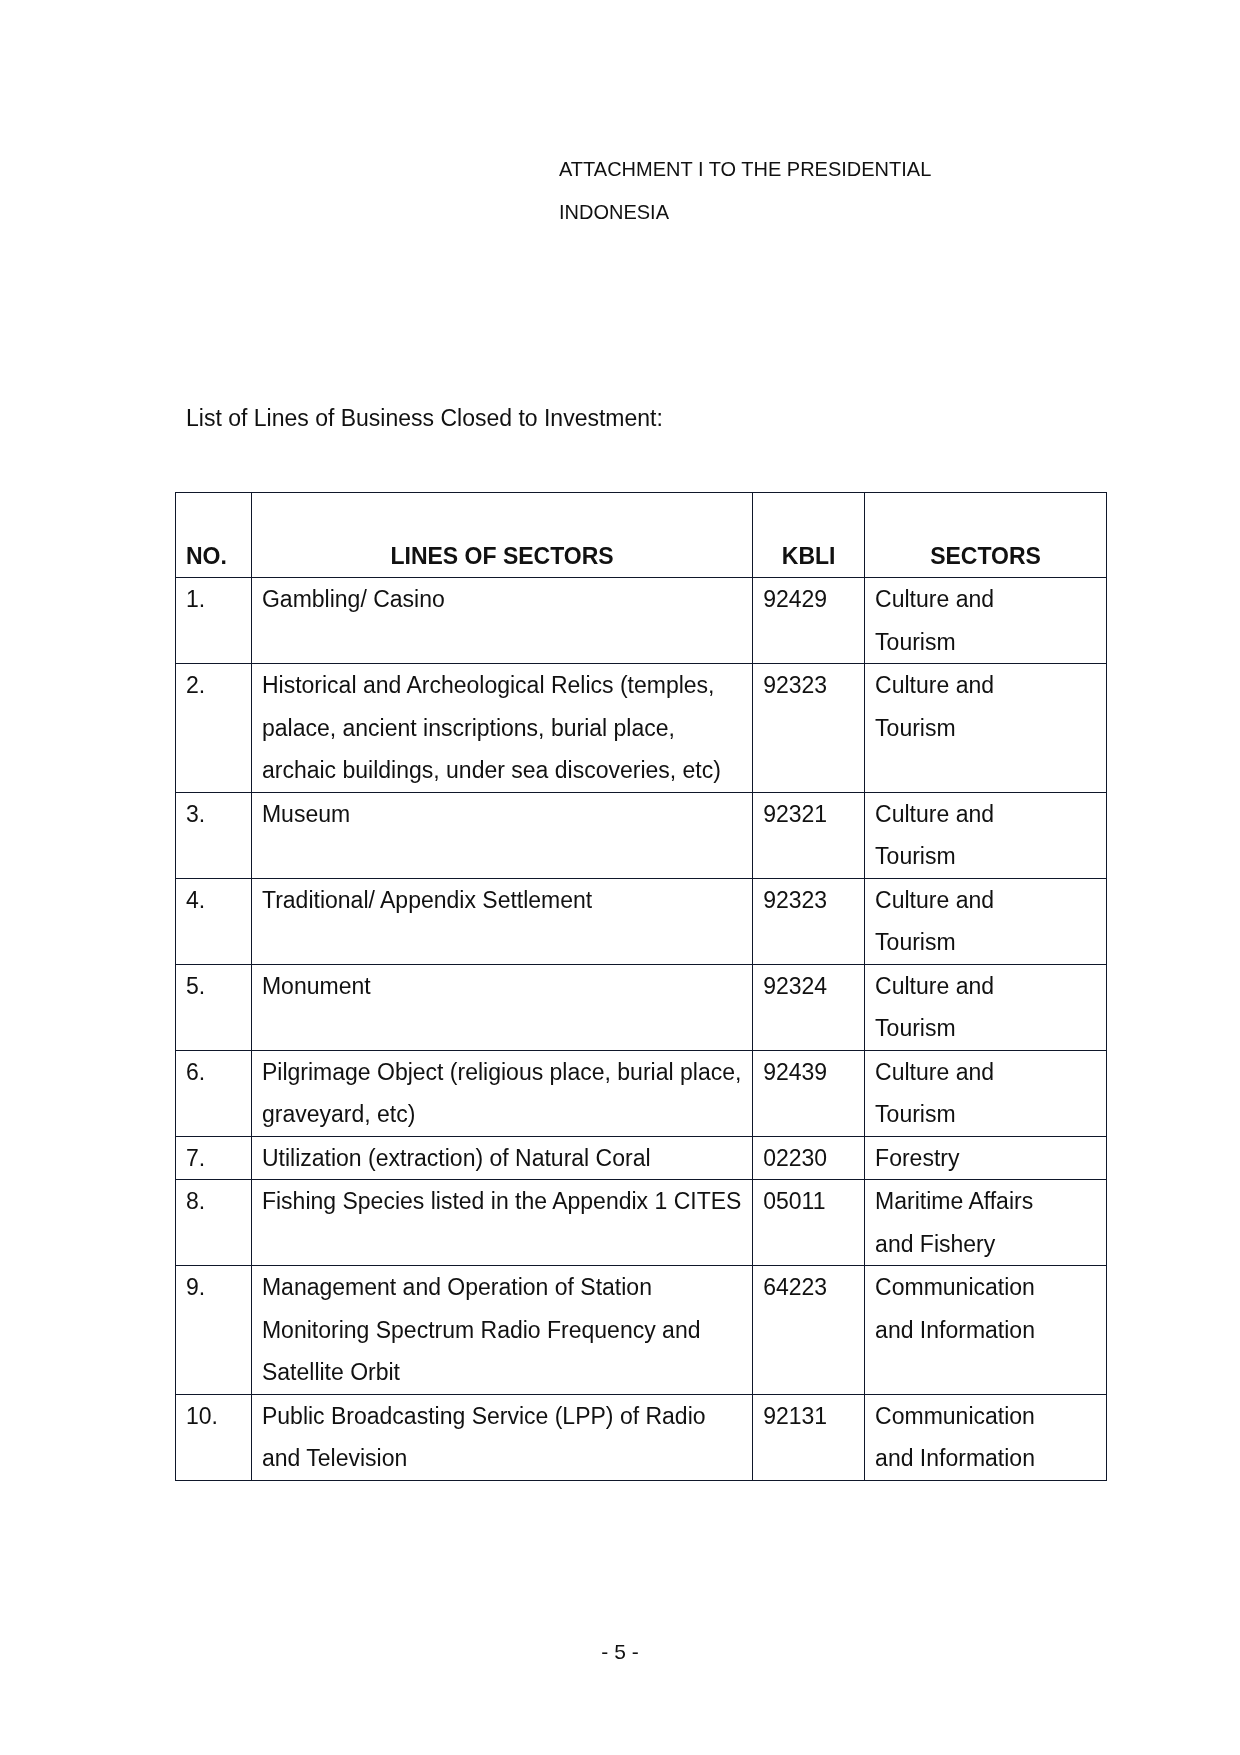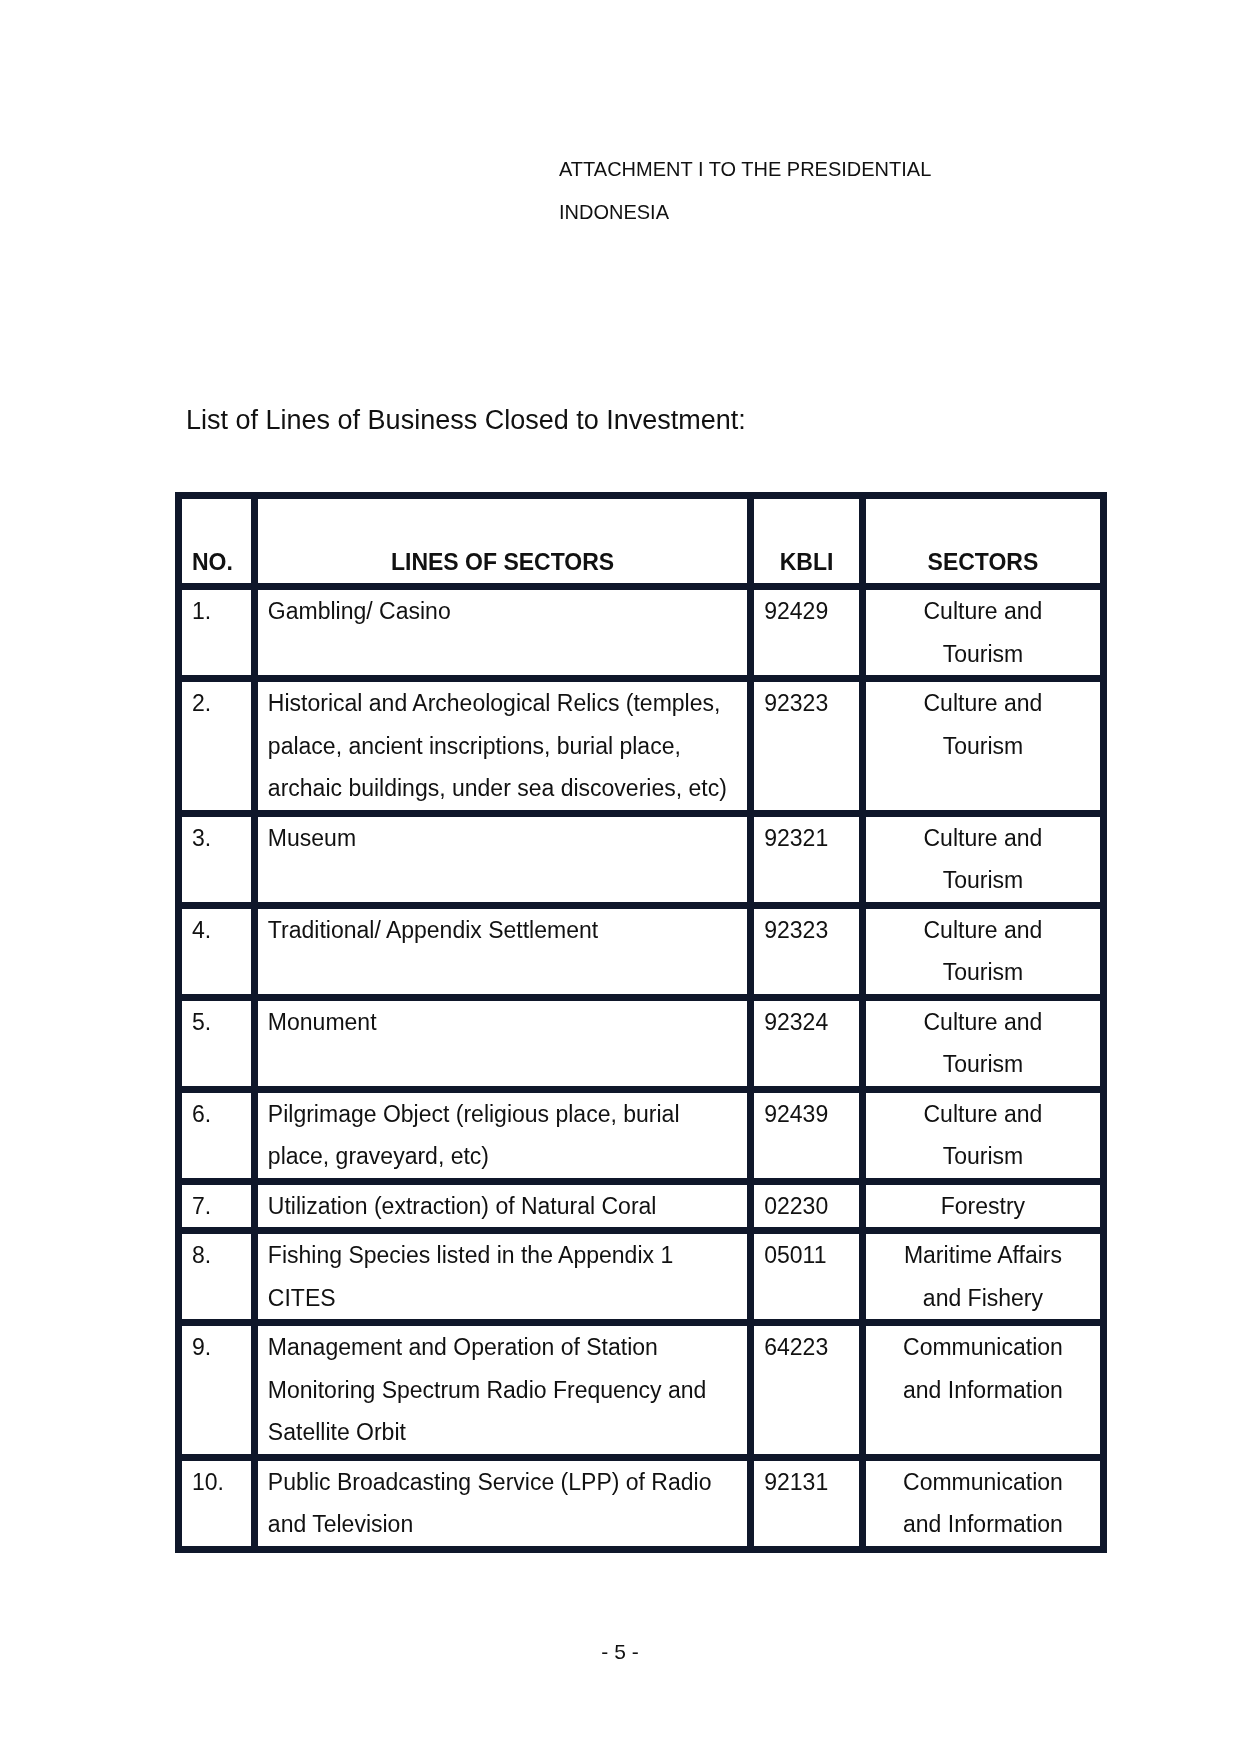--- a/index.html
+++ b/index.html
@@ -1,27 +1,27 @@
 <!DOCTYPE html>
 <html><head>
 <meta charset="utf-8">
 <style>
   html, body { margin:0; padding:0; background:#fff; }
   body { width:1240px; height:1755px; position:relative; font-family:"Liberation Sans", sans-serif; color:#111; }
   .hdr { position:absolute; left:559px; top:148px; font-size:20px; line-height:42.5px; }
   .hdr .row { display:flex; }
   .hdr .lbl { width:150px; }
-  .intro { position:absolute; left:186px; top:405px; font-size:27px; }
+  .intro { position:absolute; left:186px; top:405px; font-size:23px; }
   table { position:absolute; left:175px; top:492px; width:932px; border-collapse:collapse; font-size:23px; }
-  td, th { border:7px solid #0f172a; vertical-align:top; padding:0 10px; line-height:42.5px; }
+  td, th { border:1px solid #0f172a; vertical-align:top; padding:0 10px; line-height:42.5px; }
   th { font-weight:bold; vertical-align:bottom; height:84px; padding-bottom:0; }
   th.c-no { text-align:left; }
   th.c-lob, th.c-kbli, th.c-sec { text-align:center; }
   col.no { width:76px; } col.lob { width:502px; } col.kbli { width:112px; } col.sec { width:242px; }
-  td.cell-sec { white-space:pre-line;text-align:center; }
+  td.cell-sec { white-space:pre-line; }
   td { height:85px; }
   tr.single td { height:42px; }
   .footer { position:absolute; left:0; width:1240px; top:1640px; text-align:center; font-size:21px; }
 </style>
 </head>
 <body>
 
 <div class="hdr">
   <div>ATTACHMENT I TO THE PRESIDENTIAL</div>
   <div>INDONESIA</div>

